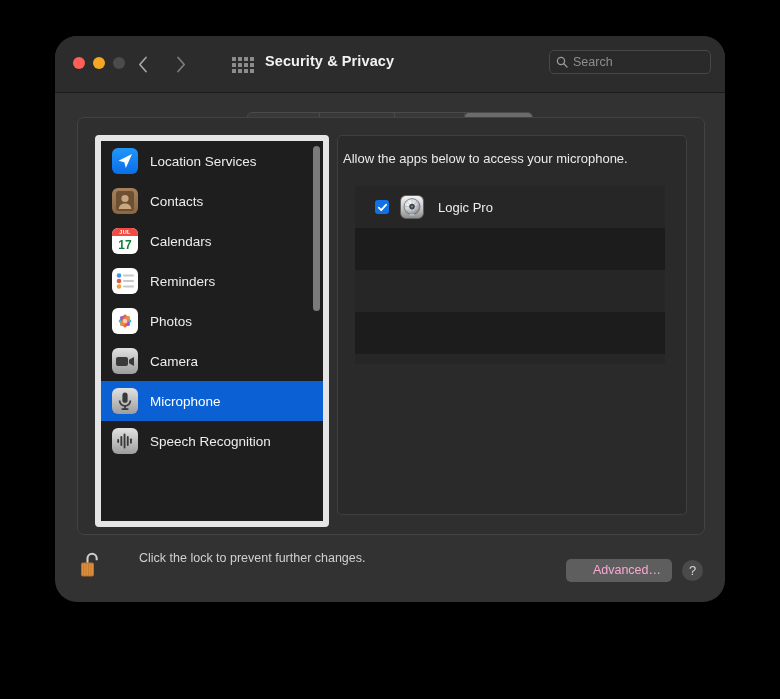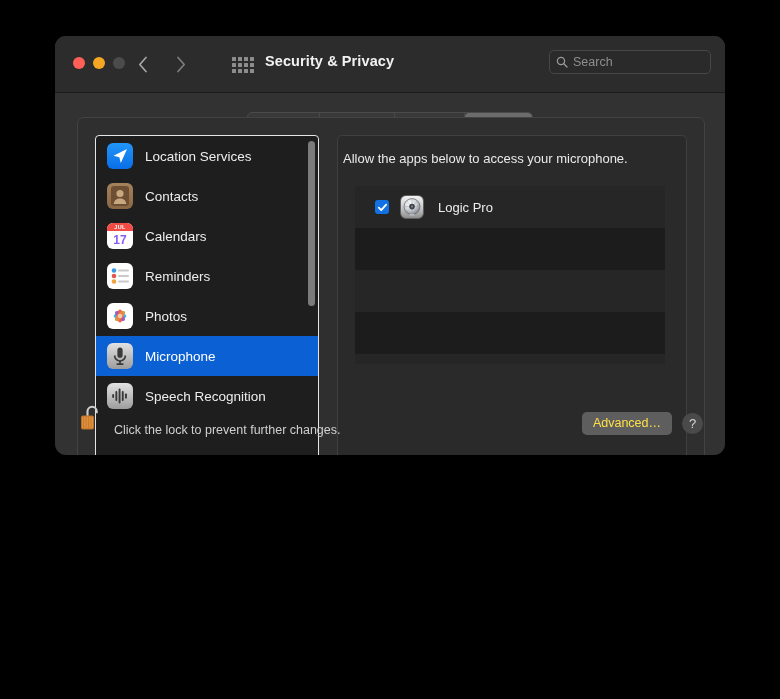--- a/index.html
+++ b/index.html
@@ -19,23 +19,23 @@
     height: 699px;
     background: #000000;
   }
 
   
   .window {
     position: absolute;
     left: 55px;
     top: 36px;
     width: 670px;
-    height: 419px;
+    height: 566px;
     background: #323232;
-    border-radius: 11px;
+    border-radius: 22px;
     overflow: hidden;
     box-shadow: 0 10px 40px rgba(0,0,0,0.75);
   }
 
   
   .titlebar {
     position: relative;
     height: 56px;
     background: #2d2c2c;
     border-bottom: 1px solid #1b1b1b;
@@ -161,21 +161,21 @@
   }
 
   
   .sidelist {
     position: absolute;
     left: 17px;
     top: 17px;
     width: 222px;
     height: 380px;
     background: #1e1e1e;
-    border: 1px solid #e5e5e5;
+    border: 6px solid #e5e5e5;
     border-radius: 4px;
     overflow: hidden;
   }
   .sl-item {
     position: relative;
     height: 40px;
     display: flex;
     align-items: center;
     padding-left: 11px;
     box-sizing: border-box;
@@ -200,21 +200,21 @@
   
   .ic-location { background: linear-gradient(180deg,#2196f8 0%,#0a6ee8 100%); }
   .ic-contacts { background: linear-gradient(180deg,#a5825c 0%,#8a6643 100%); }
   .ic-calendars { background: #ffffff; }
   .ic-calendars .cal-top {
     height: 8px; background: #f24b43; color:#fff;
     font-size: 5.5px; font-weight:bold; text-align:center; line-height:8px;
     letter-spacing:0.3px;
   }
   .ic-calendars .cal-day {
-    color:#8b5cf6; font-size:12px; font-weight:bold;
+    color:#15803d; font-size:12px; font-weight:bold;
     text-align:center; line-height:18px;
   }
   .ic-reminders { background: #ffffff; }
   .ic-photos { background: #ffffff; }
   .ic-camera  { background: linear-gradient(180deg,#e2e2e2 0%,#9d9d9d 100%); }
   .ic-mic     { background: linear-gradient(180deg,#e2e2e2 0%,#9d9d9d 100%); }
   .ic-speech  { background: linear-gradient(180deg,#e2e2e2 0%,#9d9d9d 100%); }
   .ic-access  { background: linear-gradient(180deg,#2196f8 0%,#0a6ee8 100%); }
 
   .sl-scrollbar {
@@ -297,43 +297,44 @@
     color: #ededed;
     margin-left: 14px;
   }
 
   
   .footer-lock {
     position: absolute;
     left: 25px;
     bottom: 18px;
     display: flex;
-    align-items: flex-end;
+    align-items: flex-start;
+    gap: 25px;
   }
   .lock-text {
     font-size: 12.5px;
     color: #d0d0d0;
     margin-left: 11px;
   }
   .footer-right {
     position: absolute;
     right: 22px;
     bottom: 20px;
     display: flex;
     align-items: center;
     gap: 10px;
   }
   .btn-advanced {
     background: #5f5e5e;
-    color: #fde047;
+    color: #f9a8d4;
     font-size: 12.5px;
     font-family: "Liberation Sans", sans-serif;
     border: none;
     border-radius: 5px;
-    padding: 4px 11px 5px 11px;
+    padding: 4px 11px 5px 27px;
     cursor: default;
   }
   .btn-help {
     width: 21px; height: 21px;
     border-radius: 50%;
     background: #4b4a4a;
     color: #d6d6d6;
     font-size: 13px;
     display: flex;
     align-items: center;
@@ -444,20 +445,27 @@
                     <ellipse rx="3" ry="6.4" fill="#f6c83c" transform="rotate(0)"></ellipse>
                     <ellipse rx="3" ry="6.4" fill="#7ec94b" transform="rotate(45)"></ellipse>
                     <ellipse rx="3" ry="6.4" fill="#3fb7e8" transform="rotate(90)"></ellipse>
                     <ellipse rx="3" ry="6.4" fill="#8b5fd0" transform="rotate(135)"></ellipse>
                     <ellipse rx="3" ry="6.4" fill="#e8515d" transform="rotate(180)" opacity="0.85"></ellipse>
                     <ellipse rx="3" ry="6.4" fill="#f08c3c" transform="rotate(225)" opacity="0.85"></ellipse>
                     <circle r="2.2" fill="#ffffff" opacity="0.6"></circle>
                   </g>
                 </svg></span>
               <span class="sl-label">Photos</span>
+            </div>
+            <div class="sl-item">
+              <span class="appicon ic-camera"><svg width="26" height="26" viewBox="0 0 26 26">
+                  <rect x="4" y="9" width="12" height="9" rx="2" fill="#3a3a3a"></rect>
+                  <polygon points="17,11.8 22,9 22,18 17,15.2" fill="#3a3a3a"></polygon>
+                </svg></span>
+              <span class="sl-label">Camera</span>
             </div>
             <div class="sl-item selected">
               <span class="appicon ic-mic"><svg width="26" height="26" viewBox="0 0 26 26">
                   <rect x="10.4" y="4.6" width="5.2" height="10.2" rx="2.6" fill="#3a3a3a"></rect>
                   <path d="M7.6 12.6a5.4 5.4 0 0 0 10.8 0" fill="none" stroke="#3a3a3a" stroke-width="1.7"></path>
                   <line x1="13" y1="18" x2="13" y2="21" stroke="#3a3a3a" stroke-width="1.7"></line>
                   <line x1="9.6" y1="21.2" x2="16.4" y2="21.2" stroke="#3a3a3a" stroke-width="1.7"></line>
                 </svg></span>
               <span class="sl-label">Microphone</span>
             </div>

